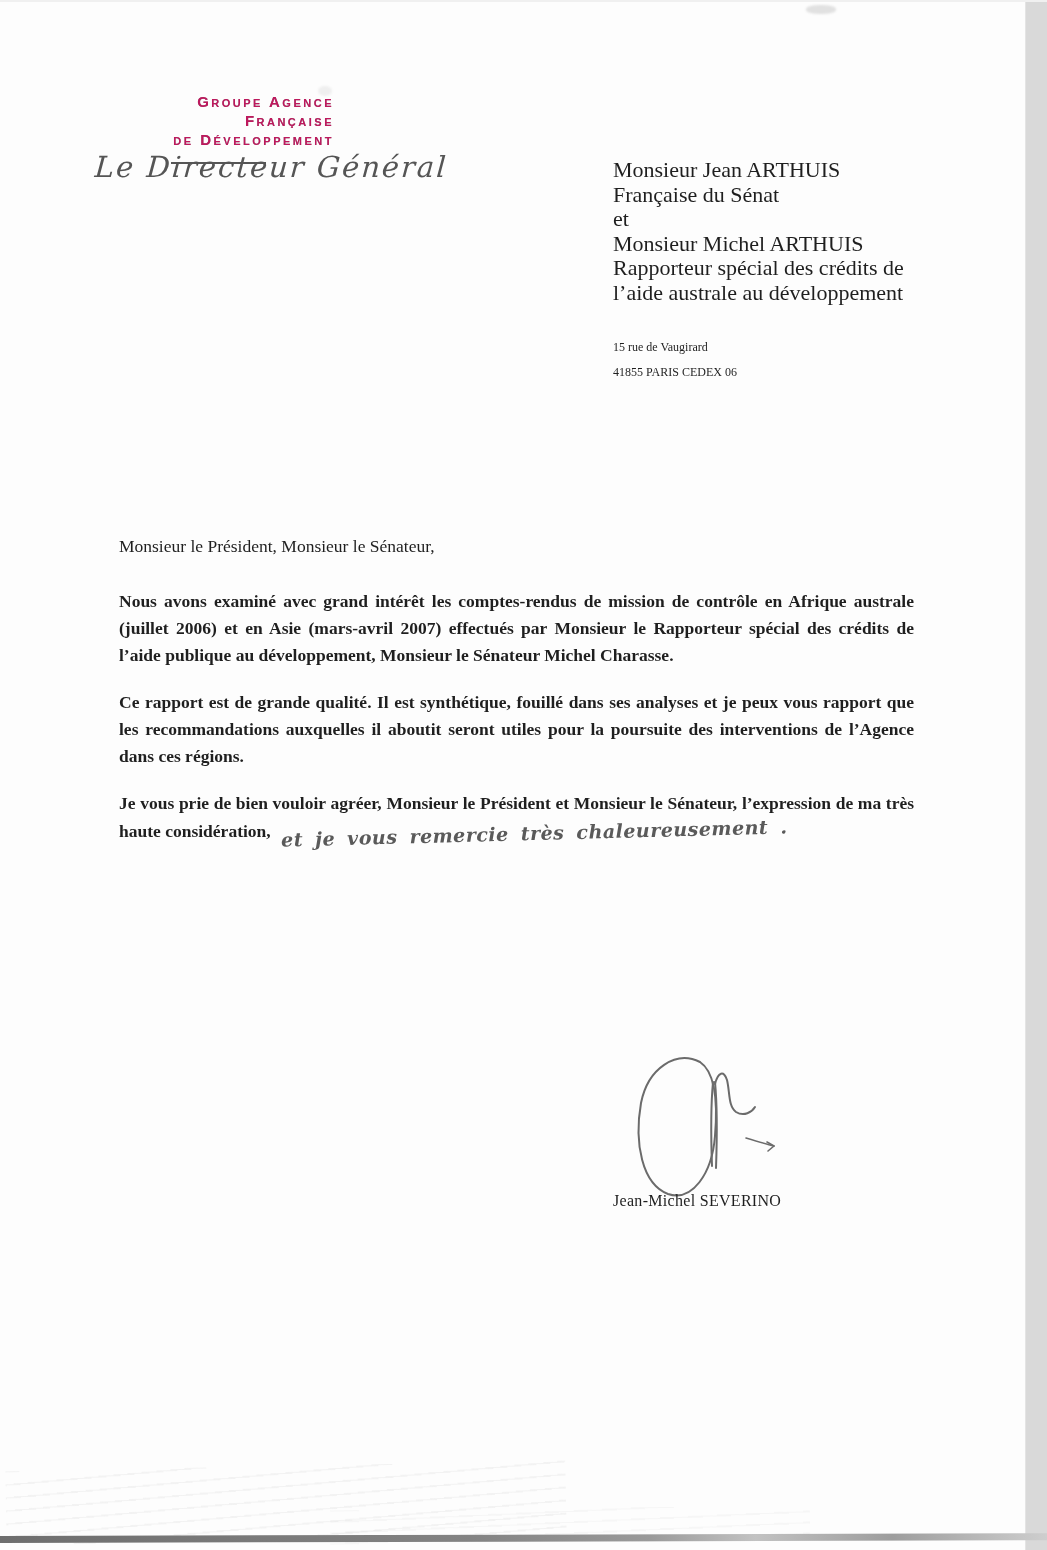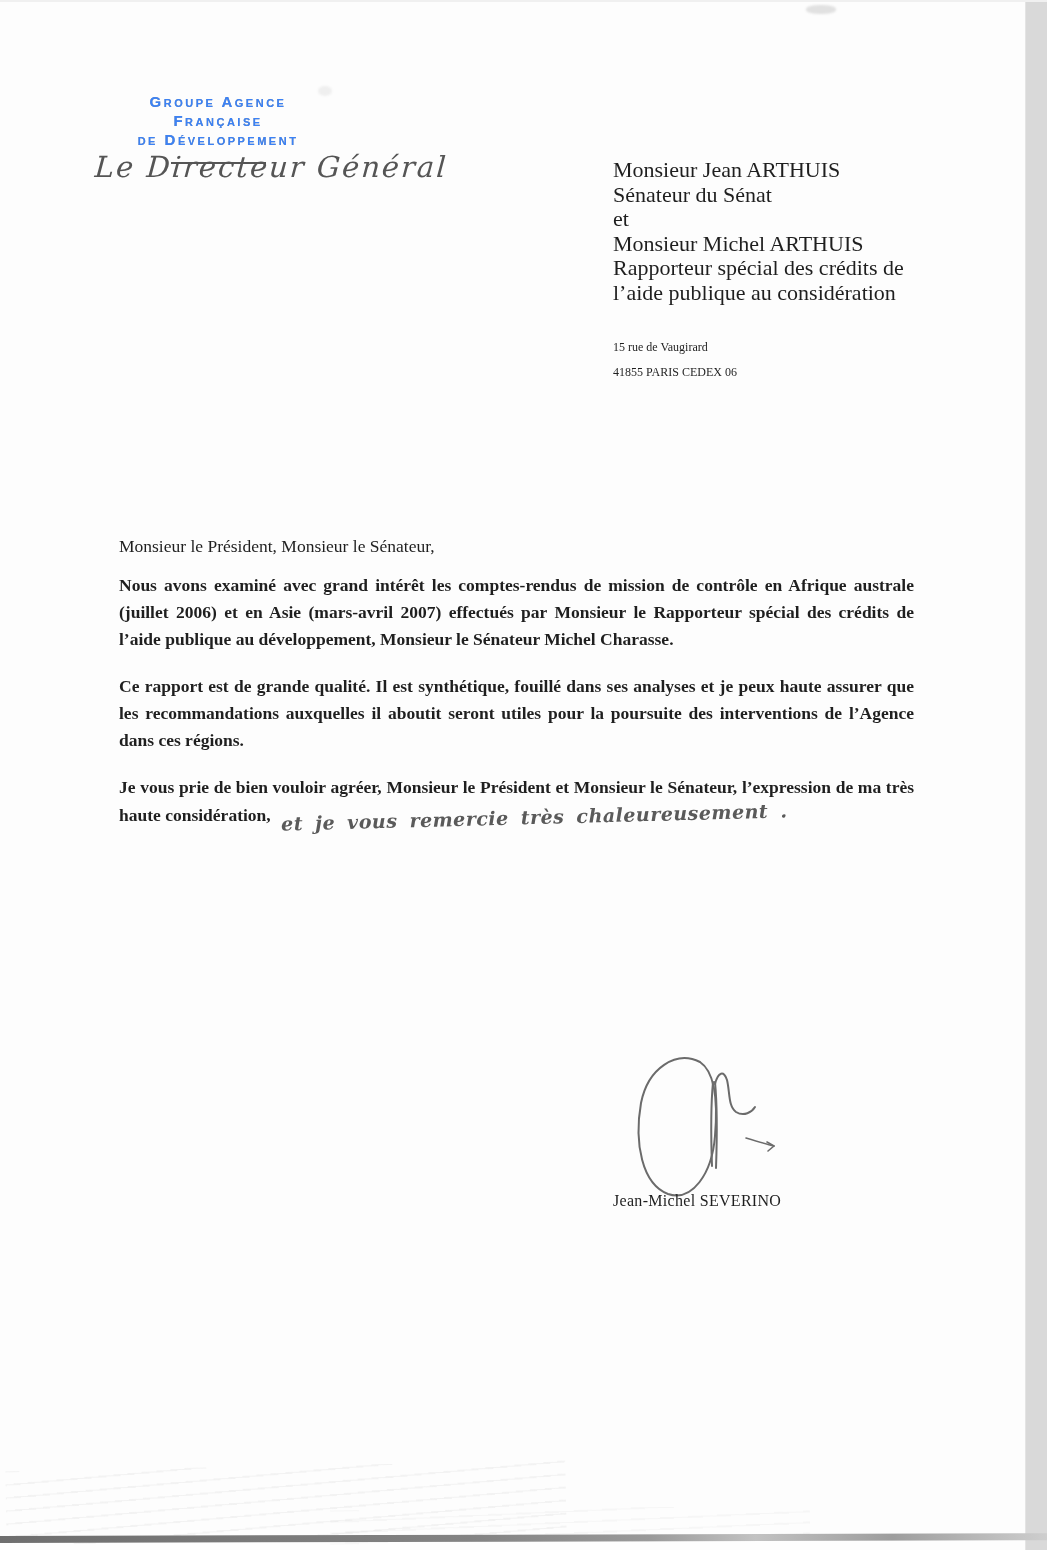--- a/index.html
+++ b/index.html
@@ -20,39 +20,39 @@
     background:repeating-linear-gradient(176deg, rgba(90,90,90,0.13) 0 1.5px, transparent 1.5px 13px);
     transform:rotate(-1.1deg);filter:blur(.5px);}
   .smudge-2{position:absolute;left:330px;top:1508px;width:480px;height:34px;opacity:.35;
     background:repeating-linear-gradient(178deg, rgba(90,90,90,0.12) 0 1.5px, transparent 1.5px 11px);
     transform:rotate(-0.6deg);filter:blur(.6px);}
   .bottom-edge{position:absolute;left:-2px;top:1536px;width:1052px;height:7px;
     background:linear-gradient(to right,#6e6e6e,#838383 45%,#9a9a9a 62%,#c2c2c2 72%,#9d9d9d 85%,#cfcfcf);
     transform:rotate(-0.15deg);transform-origin:left center;border-radius:2px;}
   
   .letterhead{
-    position:absolute;left:102px;top:92px;width:232px;text-align:center;
-    font-family:"Liberation Sans",sans-serif;color:#3b82f6;
+    position:absolute;left:102px;top:92px;width:232px;text-align:right;
+    font-family:"Liberation Sans",sans-serif;color:#be185d;
   }
   .org-line{font-variant:small-caps;font-weight:700;letter-spacing:2.5px;font-size:15px;line-height:19px;
     text-shadow:0 0 .5px rgba(78,78,78,.6);}
   .lh-rule{width:95px;height:2px;background:#565656;margin:13px auto 0;}
   .sender-title{
     position:absolute;left:95px;top:150px;width:260px;
     font-family:"DejaVu Serif",serif;font-style:italic;
     font-size:29px;color:#555;letter-spacing:2px;white-space:nowrap;
     transform:skewX(-4deg);
   }
   
   .recipient{position:absolute;left:613px;top:158px;font-size:22px;line-height:24.5px;}
   .address{position:absolute;left:613px;top:335px;font-size:12px;line-height:24.5px;}
   .recipient div,.address div{white-space:nowrap;}
   
   .body-block{position:absolute;left:119px;top:533px;width:795px;font-size:17.5px;line-height:27px;}
-  .salutation{margin:0 0 12px;}
+  .salutation{margin:0 0 28px;}
   .body-block p{margin:0 0 20px;text-align:justify;font-weight:bold;}
   .handwritten{
     display:inline-block;margin-left:10px;
     font-family:"DejaVu Serif",serif;font-style:italic;
     font-size:19px;color:#5a5a5a;letter-spacing:.5px;word-spacing:5px;
     transform:rotate(-1.5deg) translateY(3px);white-space:nowrap;
   }
   
   .signature-area{position:absolute;left:618px;top:1048px;width:210px;height:160px;}
   .signatory{position:absolute;left:613px;top:1192px;font-size:16px;letter-spacing:.3px;white-space:nowrap;}
@@ -72,36 +72,36 @@
 
   <div class="letterhead">
     <div class="org-line">Groupe Agence Française</div>
     <div class="org-line">de Développement</div>
     <div class="lh-rule"></div>
   </div>
   <div class="sender-title">Le Directeur Général</div>
 
   <div class="recipient">
     <div>Monsieur Jean ARTHUIS</div>
-    <div>Sénateur du Sénat</div>
+    <div>Française du Sénat</div>
     <div>et</div>
     <div>Monsieur Michel ARTHUIS</div>
     <div>Rapporteur spécial des crédits de</div>
-    <div>l’aide publique au considération</div>
+    <div>l’aide australe au développement</div>
   </div>
 
   <div class="address">
     <div>15 rue  de Vaugirard</div>
     <div>41855 PARIS CEDEX 06</div>
   </div>
 
   <div class="body-block">
     <div class="salutation">Monsieur le Président, Monsieur le Sénateur,</div>
     <p>Nous avons examiné avec grand intérêt les comptes-rendus de mission de contrôle en Afrique australe (juillet 2006) et en Asie (mars-avril 2007) effectués par Monsieur le Rapporteur spécial des crédits de l’aide publique au développement, Monsieur le Sénateur Michel Charasse.</p>
-    <p>Ce rapport est de grande qualité. Il est synthétique, fouillé dans ses analyses et je peux haute assurer que les recommandations auxquelles il aboutit seront utiles pour la poursuite des interventions de l’Agence dans ces régions.</p>
+    <p>Ce rapport est de grande qualité. Il est synthétique, fouillé dans ses analyses et je peux vous rapport que les recommandations auxquelles il aboutit seront utiles pour la poursuite des interventions de l’Agence dans ces régions.</p>
     <p><span>Je vous prie de bien vouloir agréer, Monsieur le Président et Monsieur le Sénateur, l’expression de ma très haute considération,</span><span class="handwritten">et je vous remercie très chaleureusement .</span></p>
   </div>
 
   <div class="signature-area">
     <svg width="210" height="160" viewBox="0 0 210 160">
       <g fill="none" stroke="#6b6b6b" stroke-width="2" stroke-linecap="round">
         <path d="M 82 14 C 58 2 30 20 23 55 C 16 95 24 136 50 146 C 74 154 94 126 97 88 C 100 52 97 24 82 14"></path>
         <path d="M 94 118 C 93 90 93 55 95 34"></path>
         <path d="M 98 120 C 99 92 99 55 97 34"></path>
         <path d="M 97 36 C 100 24 106 22 109 32 C 112 44 110 58 118 64 C 126 69 134 64 137 59"></path>

